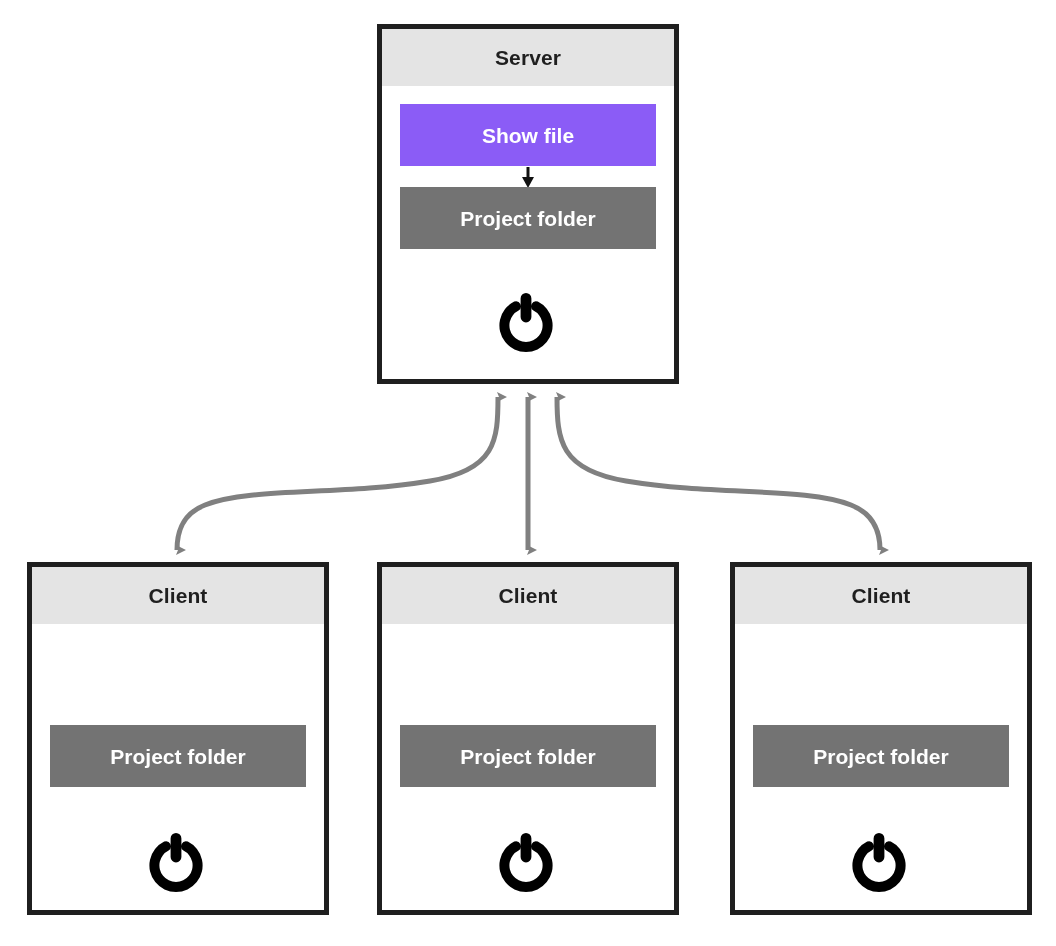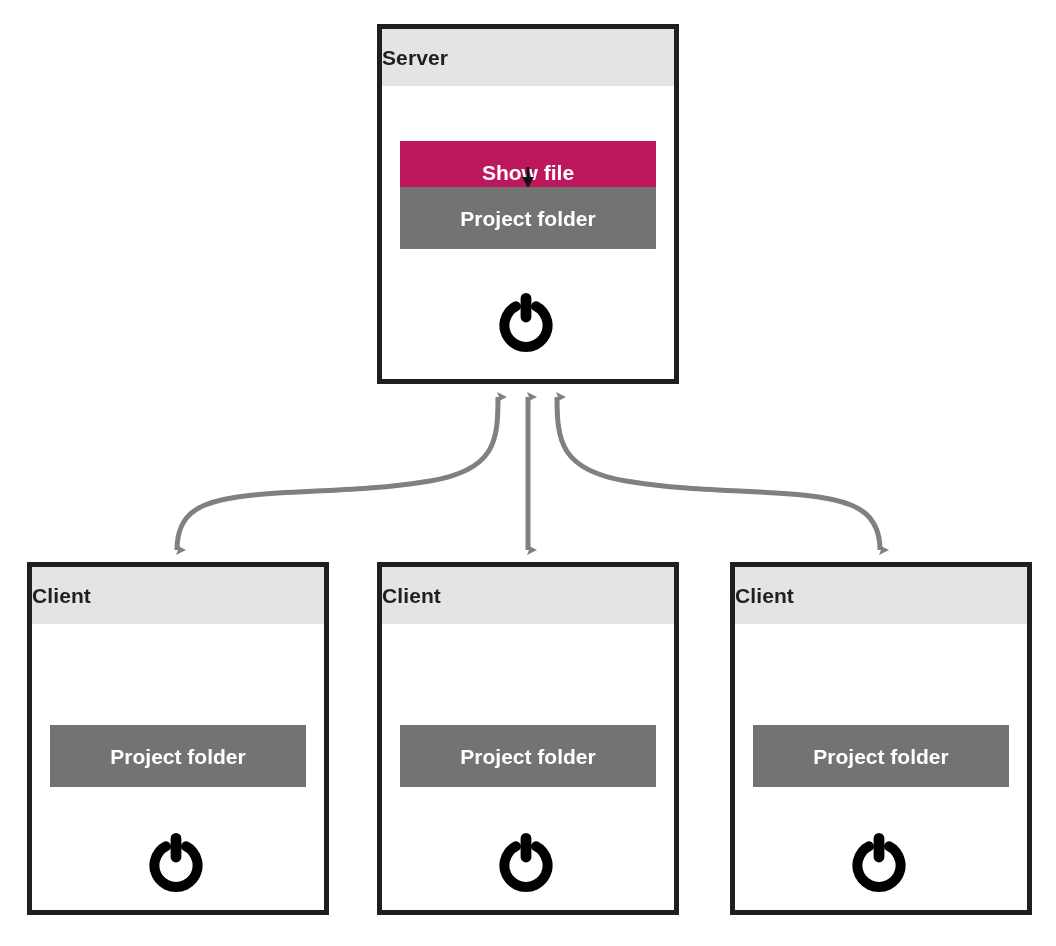--- a/index.html
+++ b/index.html
@@ -27,20 +27,21 @@
   }
   .machine-header {
     position: absolute;
     left: 0;
     top: 0;
     right: 0;
     height: 57px;
     background: #e4e4e4;
     display: flex;
     align-items: center;
+    justify-content: center;
   }
   .machine-title {
     font-size: 21px;
     font-weight: bold;
     color: #1f1f1f;
     letter-spacing: 0.1px;
     line-height: 1;
   }
 
   
@@ -50,21 +51,21 @@
     display: flex;
     align-items: center;
     justify-content: center;
   }
   .bar-label {
     font-size: 21px;
     font-weight: bold;
     color: #ffffff;
     line-height: 1;
   }
-  .bar-teal  { background: #be185d; margin-top: 37px; }
+  .bar-teal  { background: #8b5cf6; }
   .bar-amber { background: #737373; }
 
   
   .power-icon {
     position: absolute;
     display: block;
   }
 
   
   #connectors {

